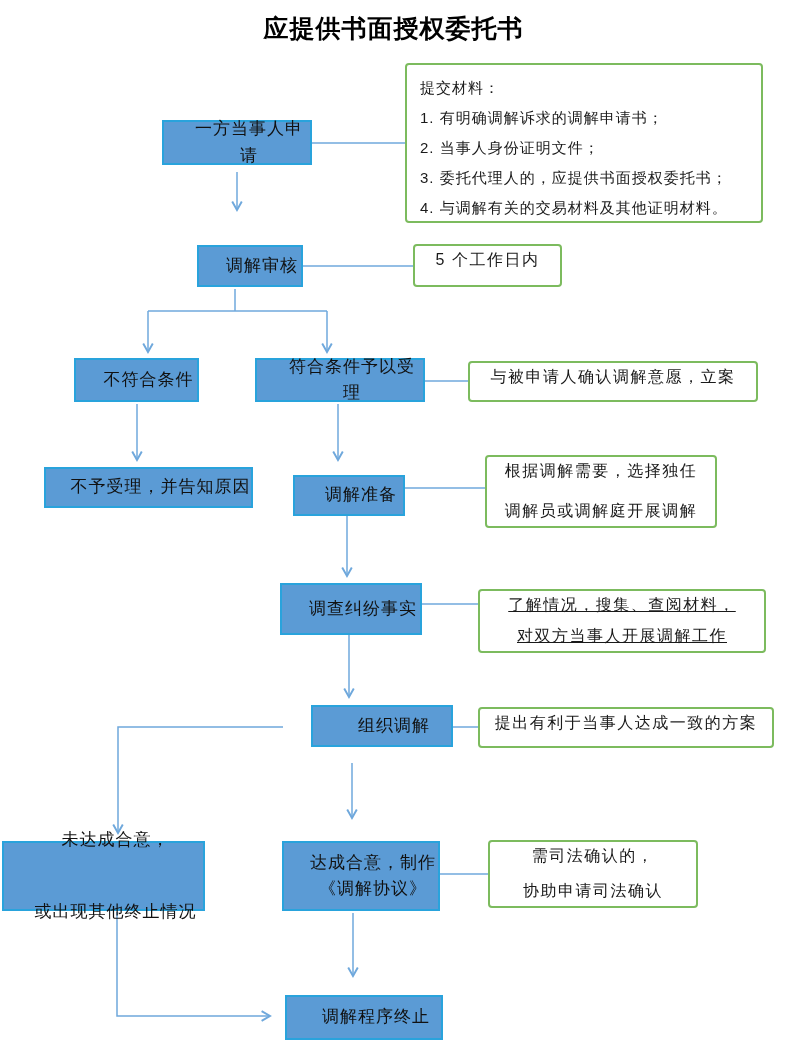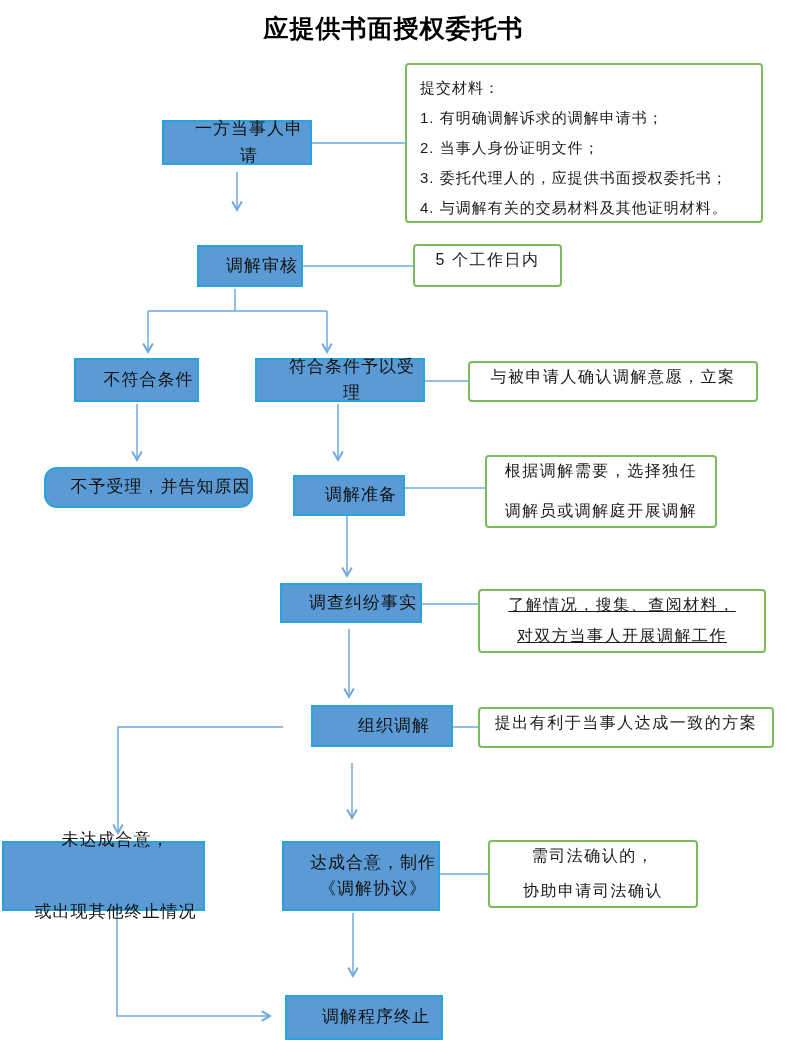--- a/index.html
+++ b/index.html
@@ -24,23 +24,23 @@
     display:flex;flex-direction:column;align-items:center;justify-content:space-between;
     text-align:center;font-size:16px;letter-spacing:1.5px;color:#1a1a1a;line-height:1.8;
   }
   .callout.left{align-items:flex-start;text-align:left;padding:8px 10px 8px 13px;
     font-size:15px;letter-spacing:1px;line-height:30px;}
   
   #n-apply       {left:162px;top:120px;width:150px;height:45px;}
   #n-review      {left:182px;top:245px;width:106px;height:42px;margin-left:15px;}
   #n-notq        {left:74px; top:358px;width:125px;height:44px;}
   #n-qual        {left:255px;top:358px;width:170px;height:44px;}
-  #n-reject      {left:44px; top:467px;width:209px;height:41px;border-radius:13px;}
+  #n-reject      {left:44px; top:467px;width:209px;height:41px;}
   #n-prepare     {left:293px;top:467px;width:112px;height:41px;margin-top:8px;}
-  #n-invest      {left:280px;top:583px;width:142px;height:40px;}
+  #n-invest      {left:280px;top:583px;width:142px;height:52px;}
   #n-organize    {left:283px;top:705px;width:142px;height:42px;margin-left:28px;}
   #n-noagree     {left:2px; top:841px;width:203px;height:70px;font-size:17px;gap:46px;}
   #n-agree       {left:282px;top:841px;width:158px;height:70px;}
   #n-terminate   {left:285px;top:995px;width:158px;height:45px;}
   
   #c-materials   {left:405px;top:63px; width:358px;height:160px;}
   #c-days       {left:413px;top:244px;width:149px;height:43px;}
   #c-confirm    {left:468px;top:361px;width:290px;height:41px;}
   #c-prepnote   {left:485px;top:455px;width:232px;height:73px;}
   #c-investnote {left:478px;top:589px;width:288px;height:64px;text-decoration:underline;}

